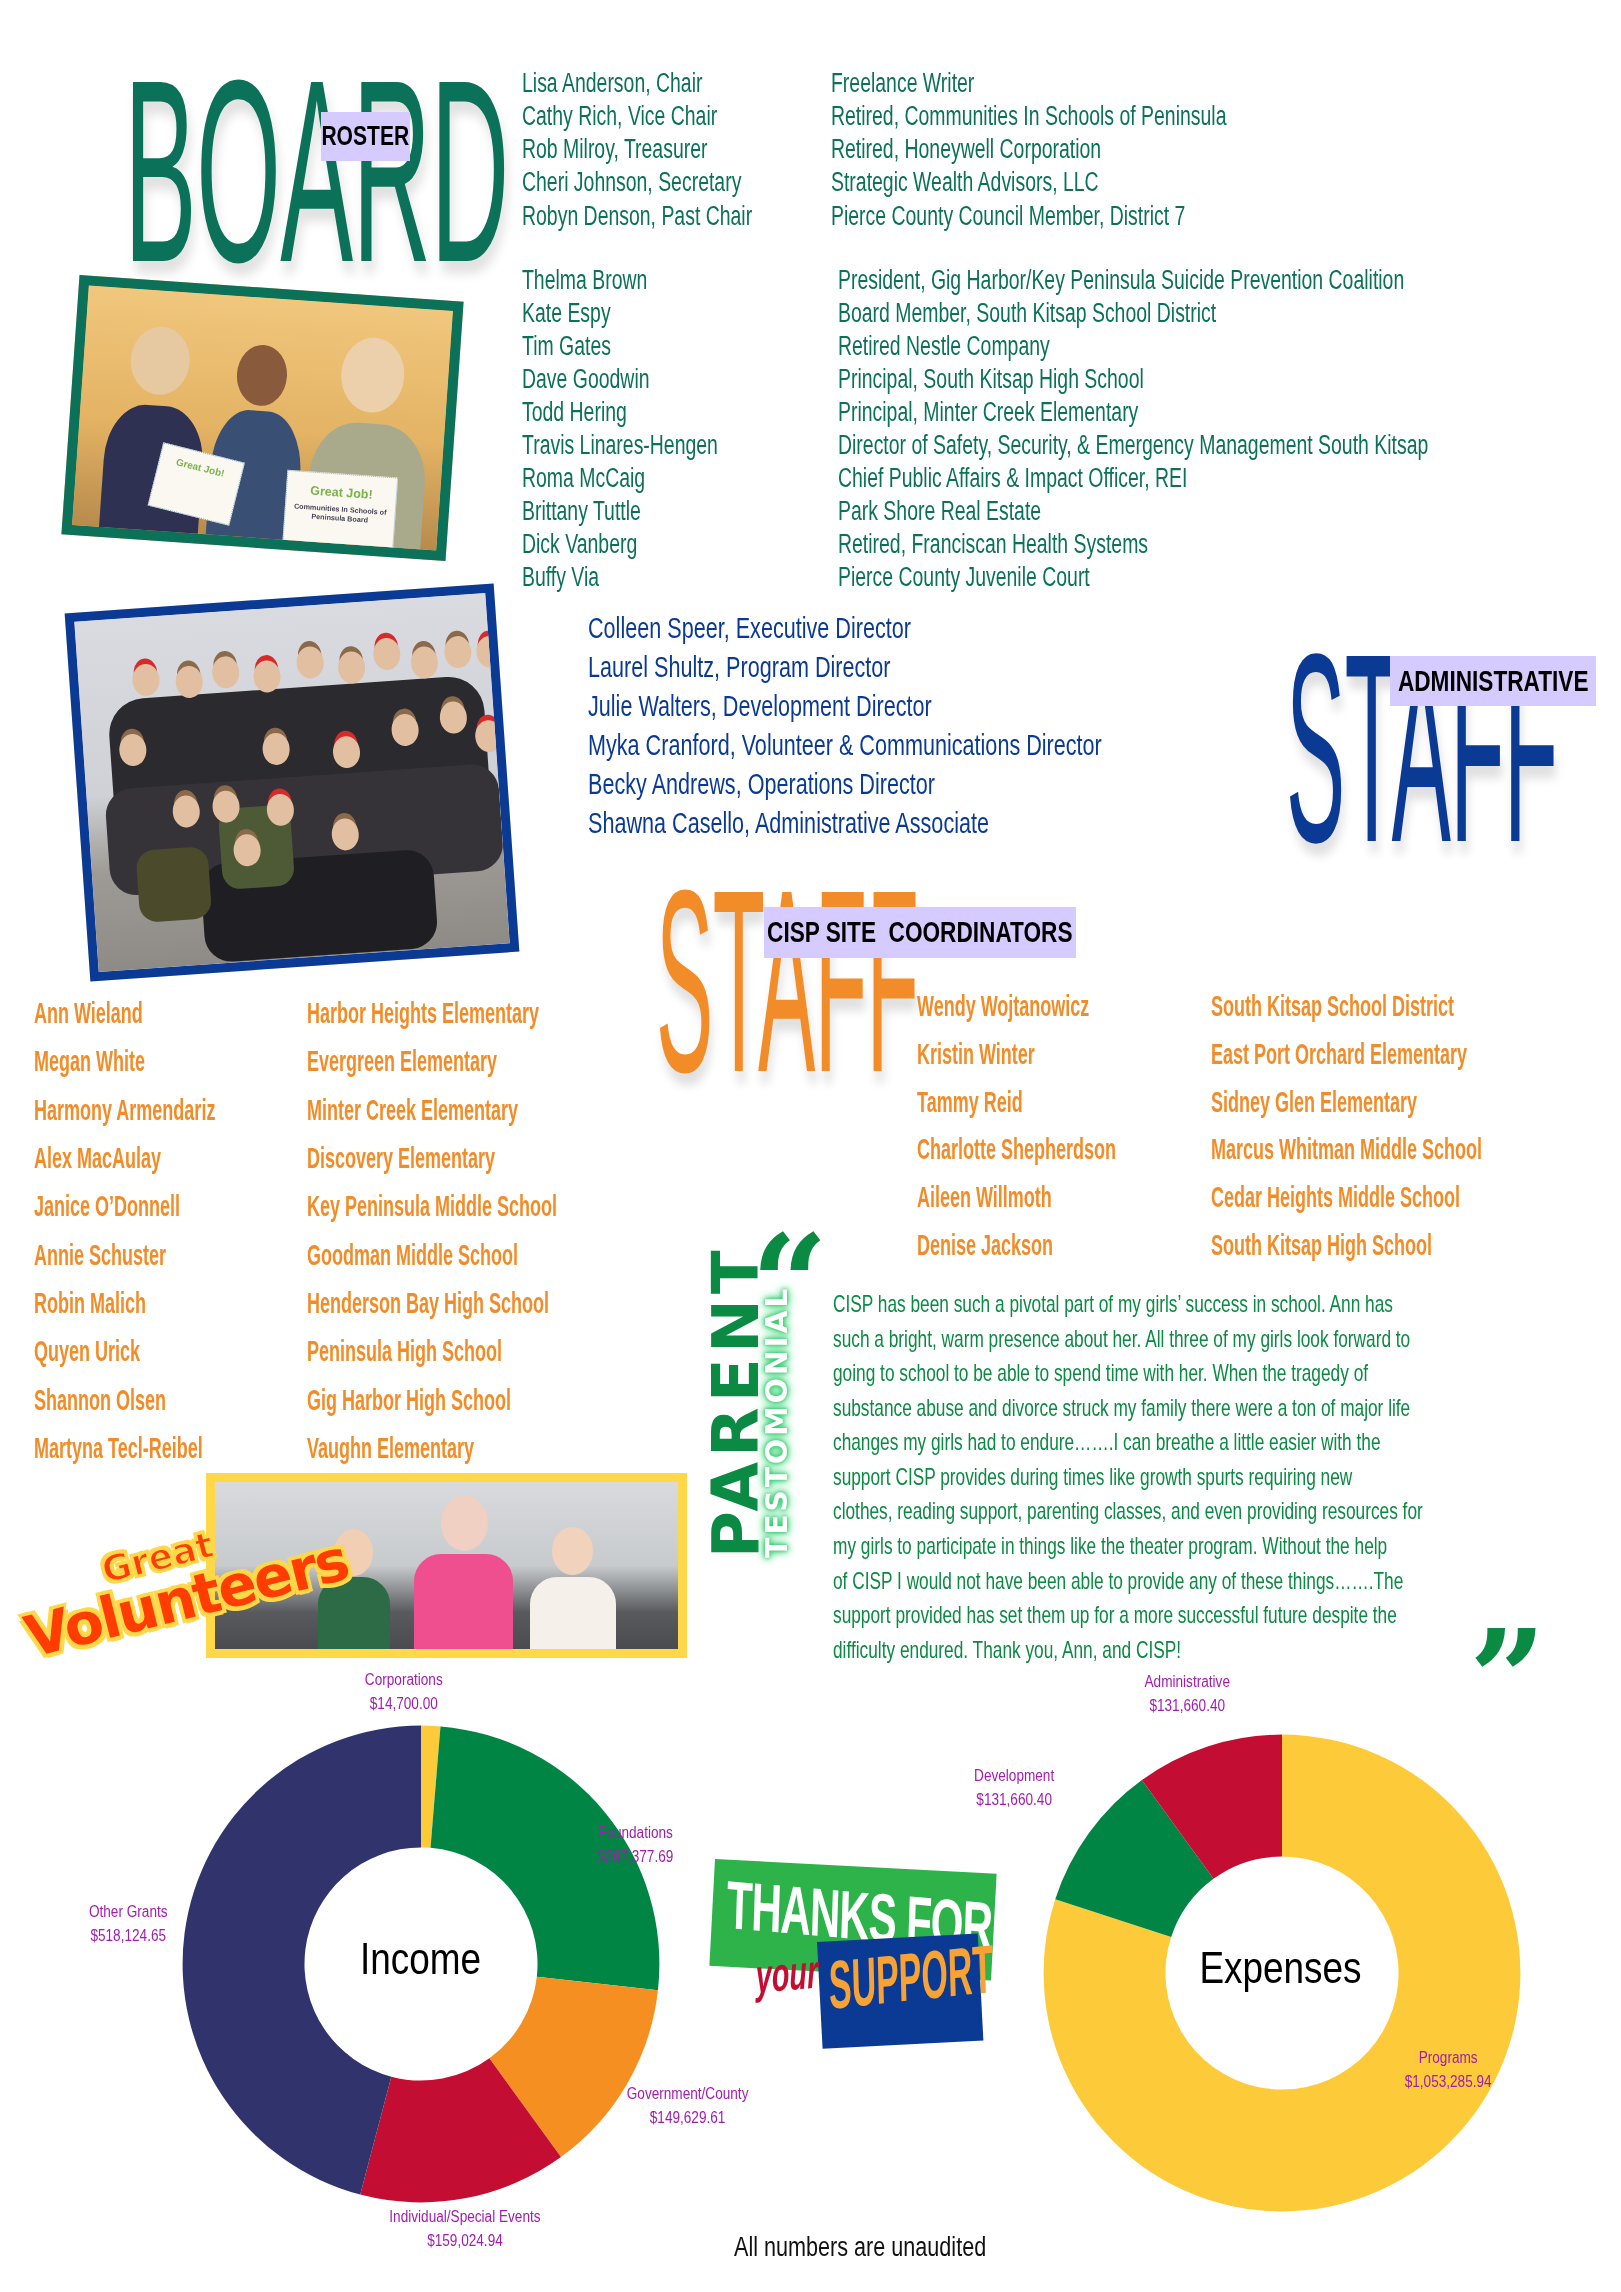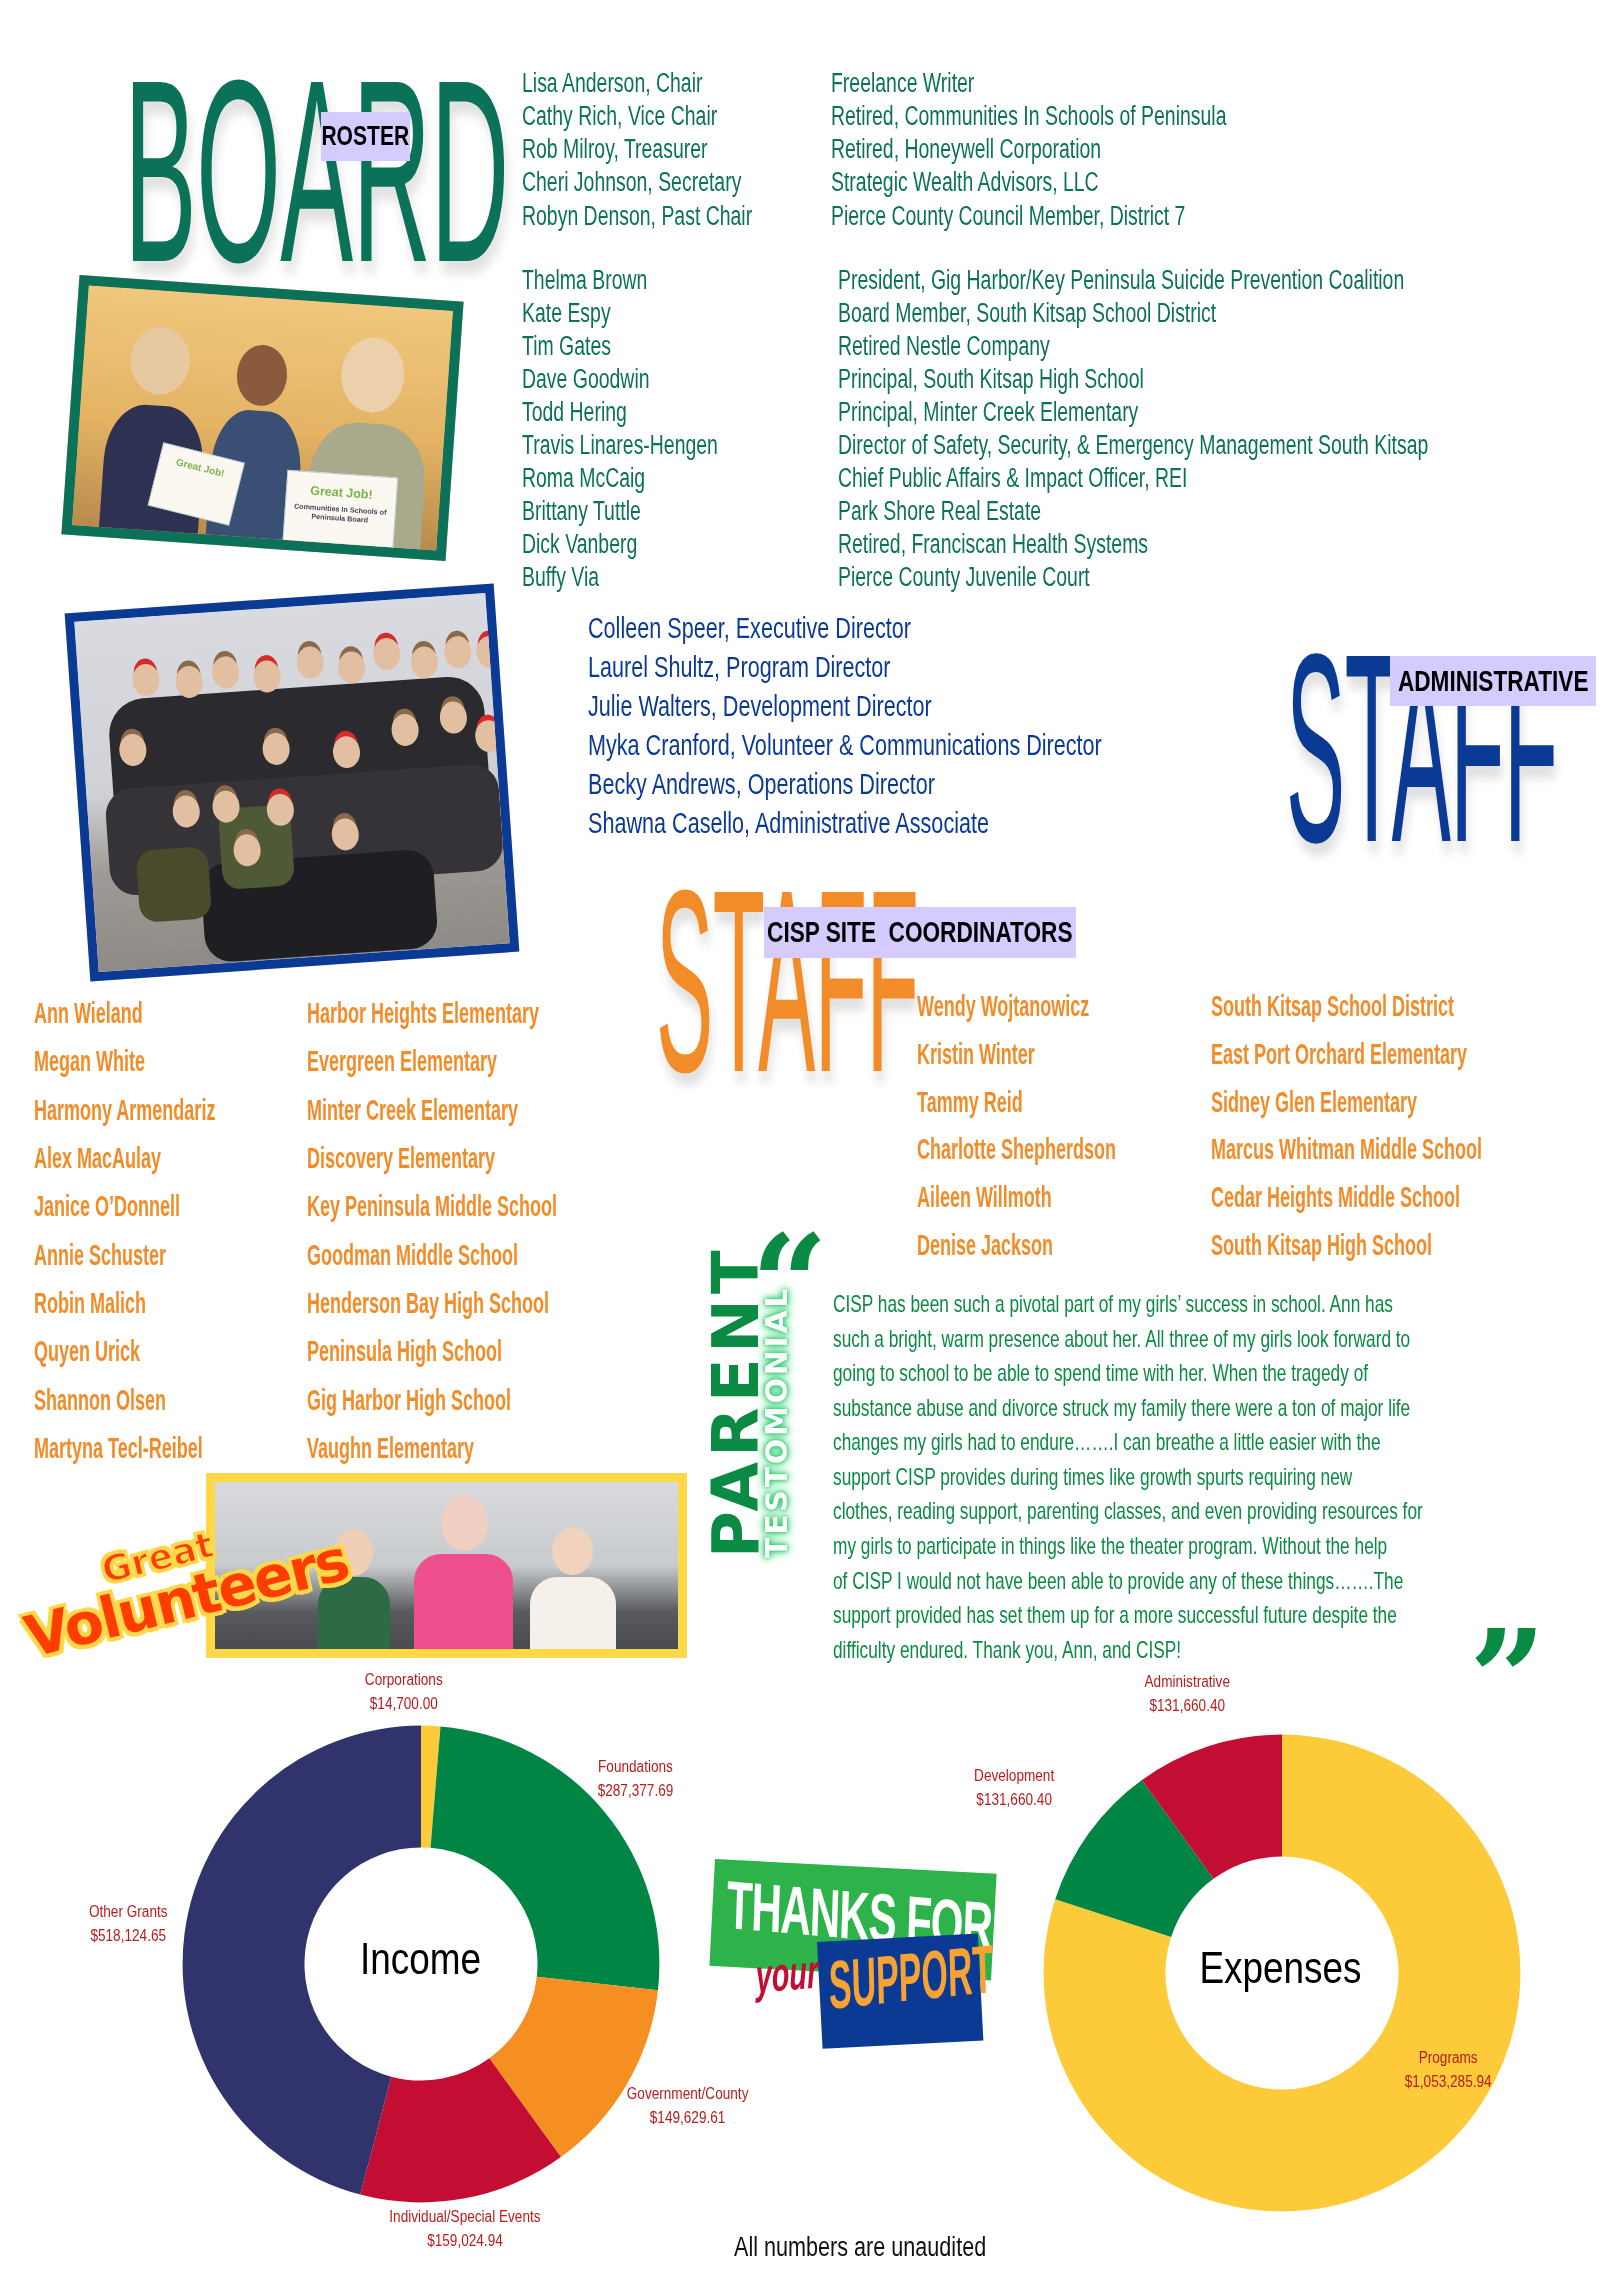--- a/index.html
+++ b/index.html
@@ -8,21 +8,21 @@
   .big-word{position:absolute;font-family:"Liberation Sans",sans-serif;font-weight:400;line-height:1;transform-origin:left top;letter-spacing:-1.8px;text-shadow:7.2px 12.5px 16px rgba(0,0,0,0.12);white-space:nowrap;}
   .tag{position:absolute;background:#d6cbff;color:#000;font-weight:700;white-space:nowrap;display:flex;align-items:center;justify-content:center;}
   .tag span{display:inline-block;transform:scaleX(0.78);transform-origin:center;}
   .rowtxt{position:absolute;white-space:nowrap;transform-origin:left top;}
   .board-row{font-size:27px;color:#0b7158;}
   .admin-row{font-size:30px;color:#0b3a94;}
   .coord{font-size:30px;font-weight:700;color:#f28c28;}
   .photo{position:absolute;overflow:hidden;box-sizing:border-box;}
   .ph-fill{position:absolute;inset:0;}
   .quote-mark{position:absolute;font-family:"DejaVu Serif",serif;font-weight:700;color:#0b8a43;line-height:1;}
-  .chart-label{position:absolute;text-align:center;font-size:16px;color:#b91c1c;white-space:nowrap;line-height:1.5;}
+  .chart-label{position:absolute;text-align:center;font-size:16px;color:#a21caf;white-space:nowrap;line-height:1.5;}
   .chart-label span{display:block;transform:scaleX(0.85);}
 </style>
 </head>
 <body>
 
 <div class="big-word" style="left:124px;top:41px;font-size:260px;color:#0b7158;transform:scaleX(0.42);">BOARD</div>
 <div class="tag" style="left:321px;top:112px;width:89px;height:49px;font-size:27px;">
   <span>ROSTER</span>
 </div>
 
@@ -223,21 +223,21 @@
     <path d="M534.3759428602218,299.34894950025887 A266,266 0 0 1 426.1537225991594,485.34162374799905 L346.31572908981474,375.2421469445108 A130,130 0 0 0 399.2062878640182,284.3434715602769 Z" fill="#f68f21"></path>
     <path d="M426.1537225991594,485.34162374799905 A266,266 0 0 1 202.20140505523023,527.2146001367632 L236.8653483352629,395.7063835254858 A130,130 0 0 0 346.31572908981474,375.2421469445108 Z" fill="#c40d32"></path>
     <path d="M202.20140505523023,527.2146001367632 A266,266 0 0 1 269.99999999999994,4 L270,140 A130,130 0 0 0 236.8653483352629,395.7063835254858 Z" fill="#31346c"></path>
   </svg>
 <div class="abs" style="left:331px;top:1933px;width:179px;text-align:center;font-size:45px;color:#000;transform:scaleX(0.82);">Income</div>
 
 <div class="chart-label" style="left:358px;top:1668px;">
   <span>Corporations</span>
     <span>$14,700.00</span>
   </div>
-<div class="chart-label" style="left:591px;top:1755px;">
+<div class="chart-label" style="left:591px;top:1821px;">
   <span>Foundations</span>
     <span>$287,377.69</span>
   </div>
 <div class="chart-label" style="left:616px;top:2082px;">
   <span>Government/County</span>
     <span>$149,629.61</span>
   </div>
 <div class="chart-label" style="left:376px;top:2205px;">
   <span>Individual/Special Events</span>
     <span>$159,024.94</span>

